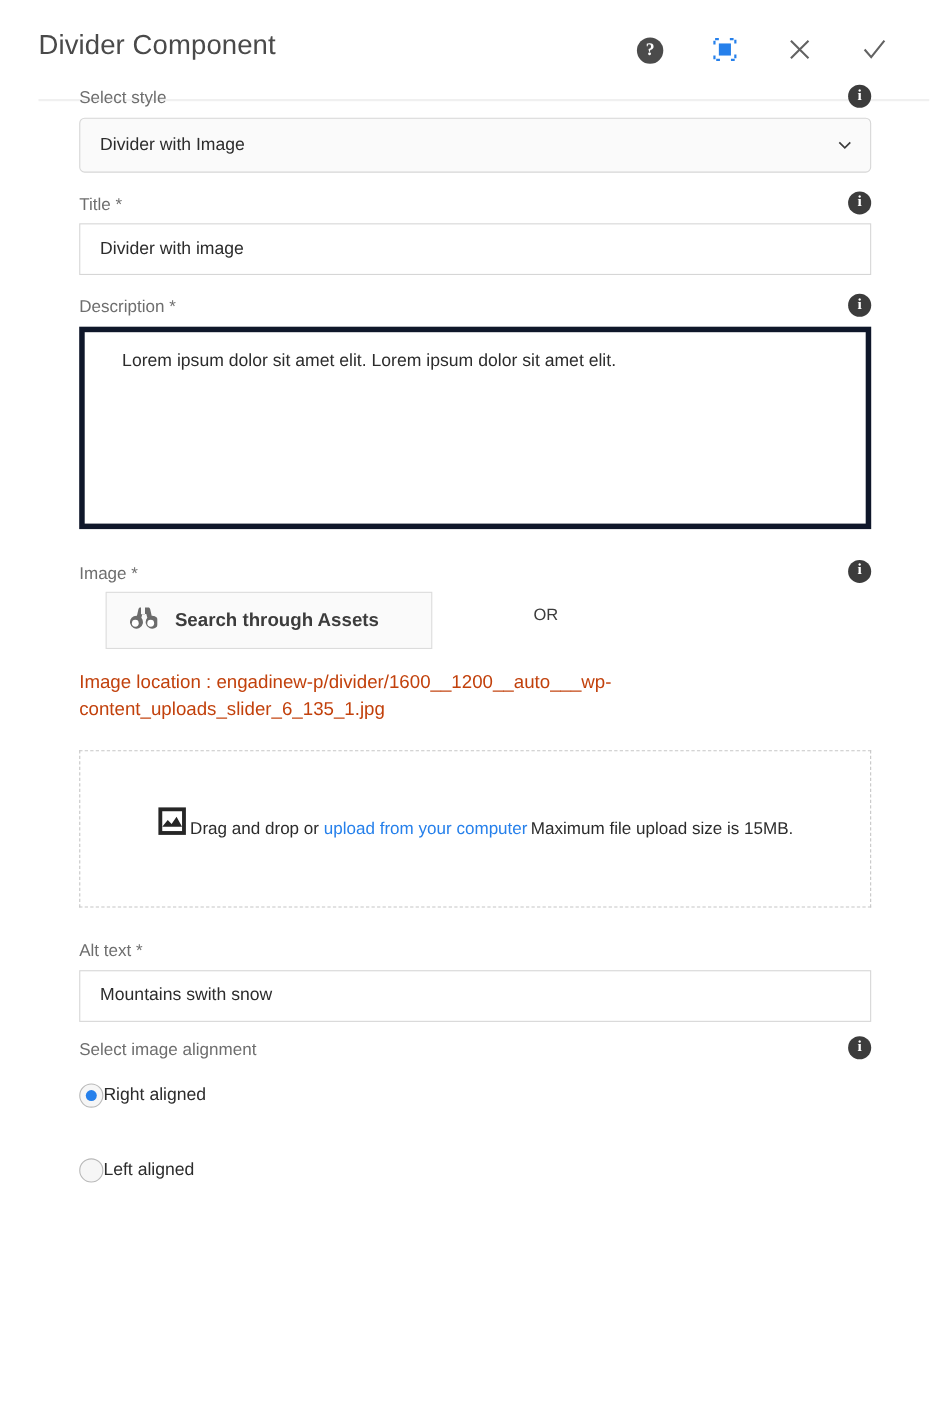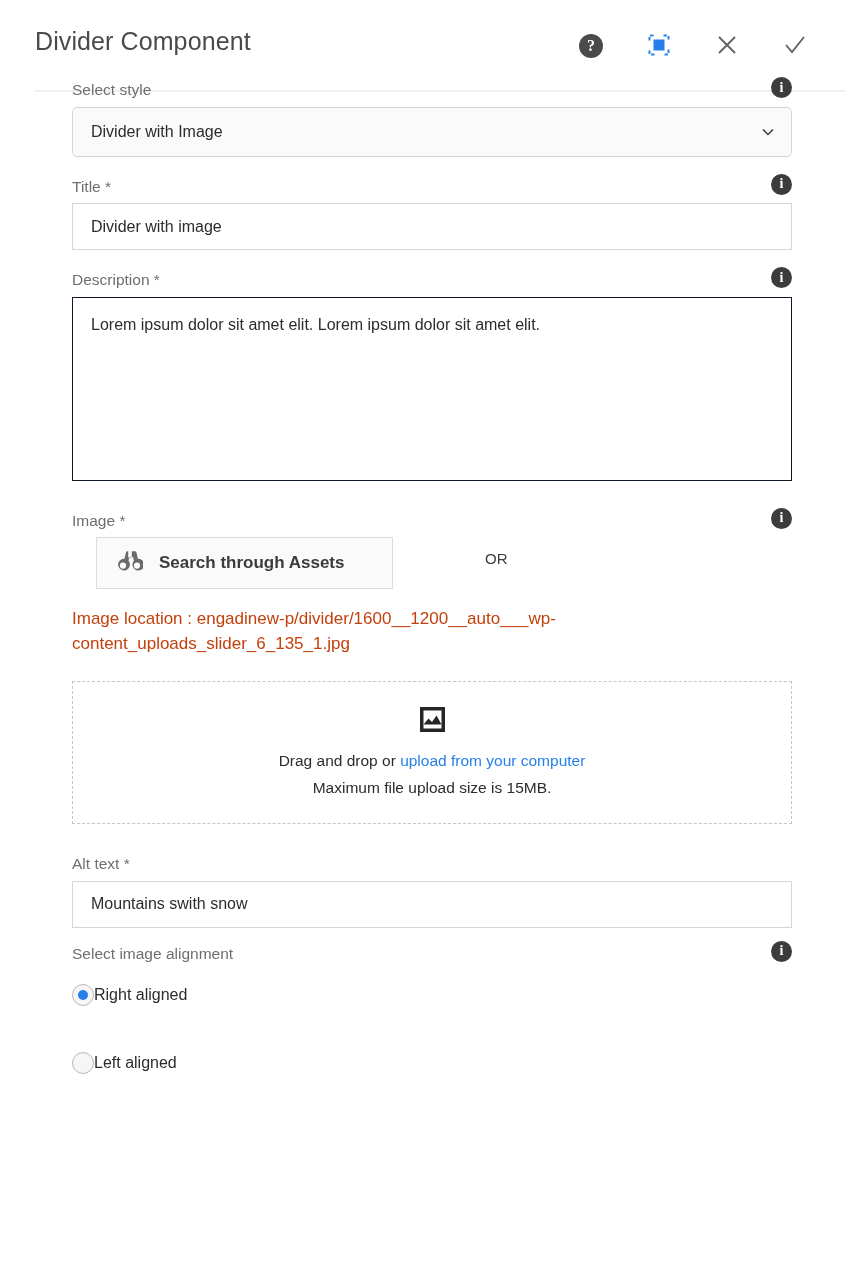--- a/index.html
+++ b/index.html
@@ -113,22 +113,22 @@
     padding: 0 18px;
     font-size: 16px;
     font-family: "Liberation Sans", sans-serif;
     color: #2c2c2c;
     border-radius: 0;
   }
   .text-area {
     width: 100%;
     height: 184px;
     background: #ffffff;
-    border: 1px solid #0f172a;
-    padding: 16px 18px;
+    border: 5px solid #0f172a;
+    padding: 16px 34px;
     font-size: 16px;
     font-family: "Liberation Sans", sans-serif;
     color: #2c2c2c;
     resize: none;
     border-radius: 0;
     line-height: 1.35;
   }
 
   .gap-18 { height: 18px; }
   .gap-22 { height: 22px; }
@@ -169,21 +169,21 @@
     max-width: 560px;
     word-break: break-word;
   }
 
   
   .dropzone {
     margin-top: 25px;
     height: 143px;
     border: 1px dashed #c6c6c6;
     display: flex;
-    flex-direction: column;
+    flex-direction: row;
     align-items: center;
     justify-content: center;
     gap: 3px;
     cursor: pointer;
   }
   .dz-icon { margin-bottom: 9px; }
   .dz-line {
     font-size: 15.5px;
     color: #2c2c2c;
     line-height: 1.55;

